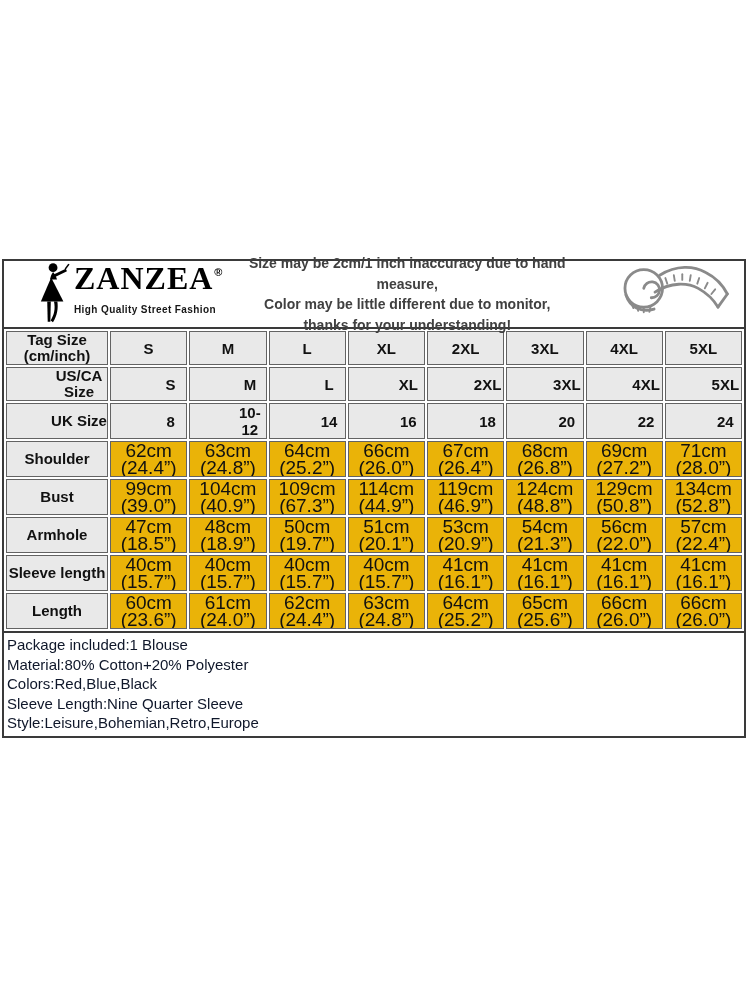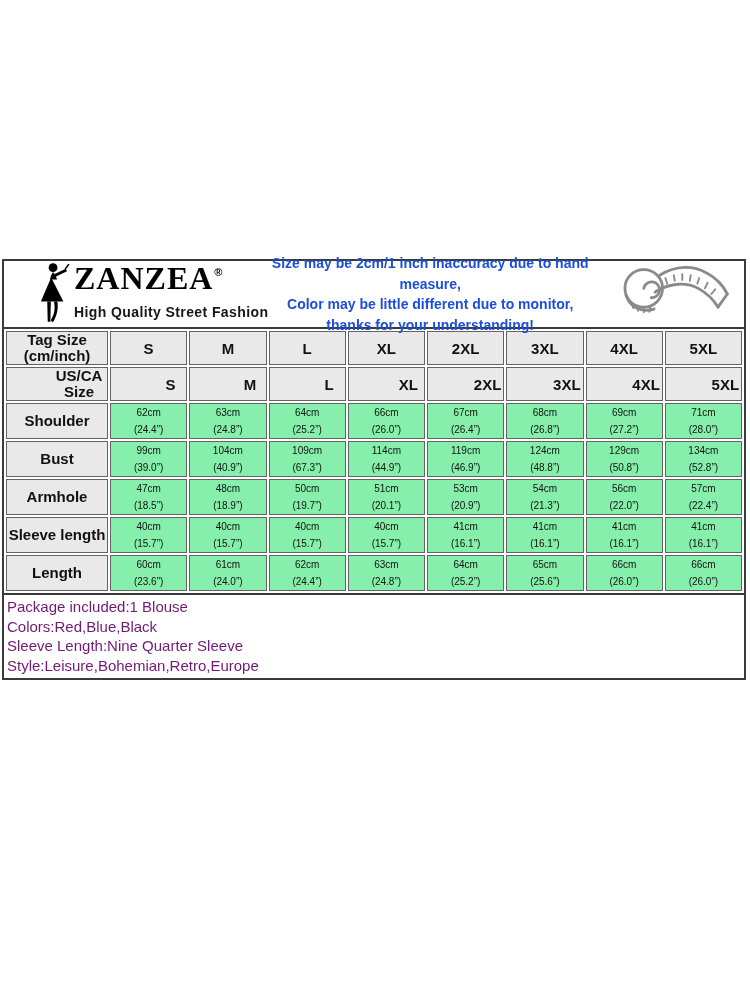--- a/index.html
+++ b/index.html
@@ -12,35 +12,35 @@
     position:absolute;top:259px;left:2px;width:744px;box-sizing:border-box;
     border:2px solid #3a3a3a;background:#fff;
   }
   
   .header-band{display:flex;align-items:center;height:66px;border-bottom:2px solid #3a3a3a;background:#fff;}
   .logo{flex:0 0 210px;display:flex;align-items:flex-start;padding-left:32px;box-sizing:border-box;}
   .logo svg{display:block;flex:0 0 auto;}
   .logo-text{margin-left:2px;}
   .brand-row{font-family:"Liberation Serif",serif;font-weight:bold;font-size:32px;line-height:30px;letter-spacing:1px;color:#000;white-space:nowrap;}
   .reg-mark{font-size:11px;vertical-align:top;position:relative;top:-6px;left:1px;font-family:"Liberation Sans",sans-serif;}
-  .tagline{font-size:14px;font-weight:bold;letter-spacing:0.4px;color:#161616;margin-top:11px;white-space:nowrap;}
-  .notice{flex:1 1 auto;text-align:center;font-size:14px;font-weight:bold;line-height:20.5px;color:#1d4ed8;padding-right:6px;}
+  .tagline{font-size:10px;font-weight:bold;letter-spacing:0.4px;color:#161616;margin-top:11px;white-space:nowrap;}
+  .notice{flex:1 1 auto;text-align:center;font-size:14px;font-weight:bold;line-height:20.5px;color:#404040;padding-right:6px;}
   .tape{flex:0 0 146px;display:flex;justify-content:center;align-items:center;}
   
   table.size-table{width:100%;border-collapse:separate;border-spacing:2px;table-layout:fixed;background:#fff;}
   table.size-table td{border:1px solid #636363;text-align:center;vertical-align:middle;padding:0;overflow:hidden;}
   .gray{background:#e9e9e9;}
   .label-cell{font-weight:bold;font-size:15px;line-height:16px;}
   .size-cell{font-weight:bold;font-size:15px;}
-  .measure-cell{font-size:10px;line-height:17px;background:#86efac;}
+  .measure-cell{font-size:19px;line-height:17px;background:#eab308;}
   tr.r-tag td{height:31px;}
   tr.r-size td{height:23px;padding-left:44px;}
   tr.r-measure td{height:34px;margin-top:12px;}
   
-  .info-box{border-top:2px solid #3a3a3a;padding:2px 4px 3px 3px;font-size:15px;line-height:19.5px;color:#701a75;background:#fff;}
+  .info-box{border-top:2px solid #3a3a3a;padding:2px 4px 3px 3px;font-size:15px;line-height:19.5px;color:#0f172a;background:#fff;}
 </style>
 </head>
 <body>
 
 <div class="sheet">
 
   <div class="header-band">
     <div class="logo">
       <svg width="36" height="62" viewBox="0 0 34 66">
         <g fill="#000000">
@@ -151,20 +151,49 @@
           <td class="gray size-cell">
             <div>3XL</div>
           </td>
           <td class="gray size-cell">
             <div>4XL</div>
           </td>
           <td class="gray size-cell">
             <div>5XL</div>
           </td>
         </tr>
+        <tr class="r-size">
+          <td class="gray label-cell">
+            <div>UK Size</div>
+          </td>
+          <td class="gray size-cell">
+            <div>8</div>
+          </td>
+          <td class="gray size-cell">
+            <div>10-12</div>
+          </td>
+          <td class="gray size-cell">
+            <div>14</div>
+          </td>
+          <td class="gray size-cell">
+            <div>16</div>
+          </td>
+          <td class="gray size-cell">
+            <div>18</div>
+          </td>
+          <td class="gray size-cell">
+            <div>20</div>
+          </td>
+          <td class="gray size-cell">
+            <div>22</div>
+          </td>
+          <td class="gray size-cell">
+            <div>24</div>
+          </td>
+        </tr>
         <tr class="r-measure">
           <td class="gray label-cell">
             <div>Shoulder</div>
           </td>
           <td class="measure-cell">
             <div>62cm</div>
             <div>(24.4”)</div>
           </td>
           <td class="measure-cell">
             <div>63cm</div>
@@ -341,18 +370,19 @@
           <td class="measure-cell">
             <div>66cm</div>
             <div>(26.0”)</div>
           </td>
         </tr>
       </tbody>
   </table>
 
   <div class="info-box">
     <div>Package included:1 Blouse</div>
+    <div>Material:80% Cotton+20% Polyester</div>
     <div>Colors:Red,Blue,Black</div>
     <div>Sleeve Length:Nine Quarter Sleeve</div>
     <div>Style:Leisure,Bohemian,Retro,Europe</div>
   </div>
 
 </div>
 
 </body></html>

